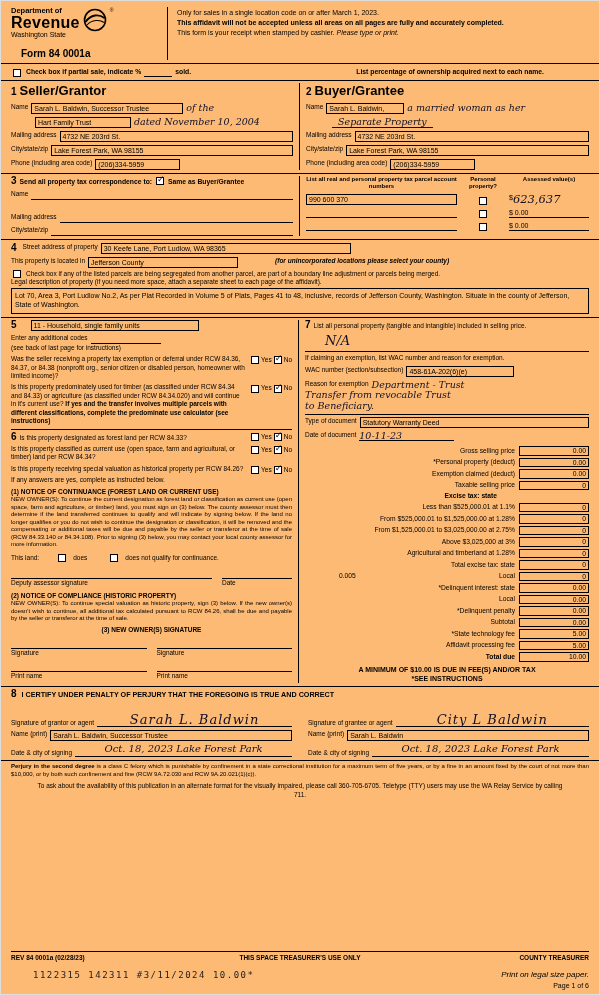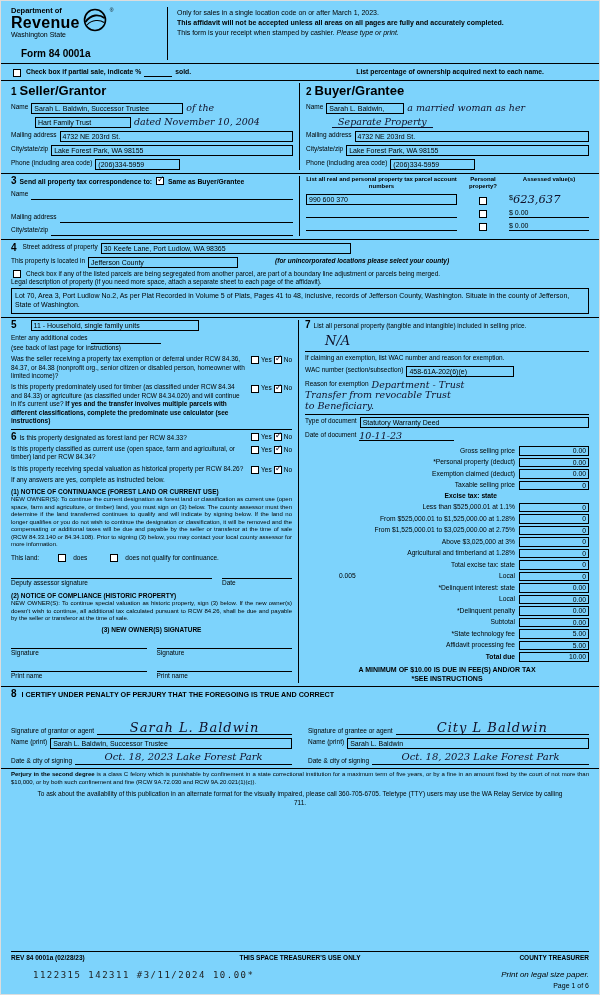--- a/index.html
+++ b/index.html
@@ -1,17 +1,17 @@
 <!DOCTYPE html>
 <html><head>
 <meta charset="utf-8">
 <style>
   *{margin:0;padding:0;box-sizing:border-box}
   html,body{background:#fff}
-  .page{position:relative;width:600px;height:995px;background:#7dd3fc;color:#000;
+  .page{position:relative;width:600px;height:995px;background:#fdba74;color:#000;
     font-family:"Liberation Sans","DejaVu Sans",sans-serif;font-size:7px;line-height:1.3;
     padding:6px 10px 0;overflow:hidden;margin:0 auto;border:1px solid #ddd}
   .b{font-weight:700}.i{font-style:italic}.center{text-align:center}.just{text-align:justify}
   .fs6{font-size:6px;line-height:1.25}.fs65{font-size:6.5px;line-height:1.3}.fs7{font-size:7px}.fs8{font-size:8px}
   .secline{border-top:1px solid #000;margin:3px -10px 2px}
   .subline{border-top:1px solid #000;margin:3px 0 2px}
   .sec-num{font-weight:700;font-size:10px;margin-right:3px;line-height:1}
   .sec-title{font-weight:700;font-size:13px}
   .cb{position:relative;display:inline-block;width:8px;height:8px;border:1px solid #000;
     vertical-align:-1px;margin:0 2px;flex:none;background:#fff}
@@ -505,21 +505,21 @@
     </div>
   </div>
 
   <div class="secline"></div>
 
   <div>
     <div style="margin-top:1px">
       <span class="sec-num">8</span>
       <span class="b" style="font-size:7.2px">I CERTIFY UNDER PENALTY OF PERJURY THAT THE FOREGOING IS TRUE AND CORRECT</span>
     </div>
-    <div class="cols2" style="margin-top:20px">
+    <div class="cols2" style="margin-top:12px">
       <div class="half" style="padding-right:8px">
         <div class="sig-row">
           <span class="fs65">Signature of grantor or agent</span>
           <span class="sig-ul"><span class="script">Sarah L. Baldwin</span></span>
         </div>
         <div class="frow">
           <span class="fs65">Name (print)</span>
           <span class="bx grow">Sarah L. Baldwin, Successor Trustee</span>
         </div>
         <div class="sig-row">

